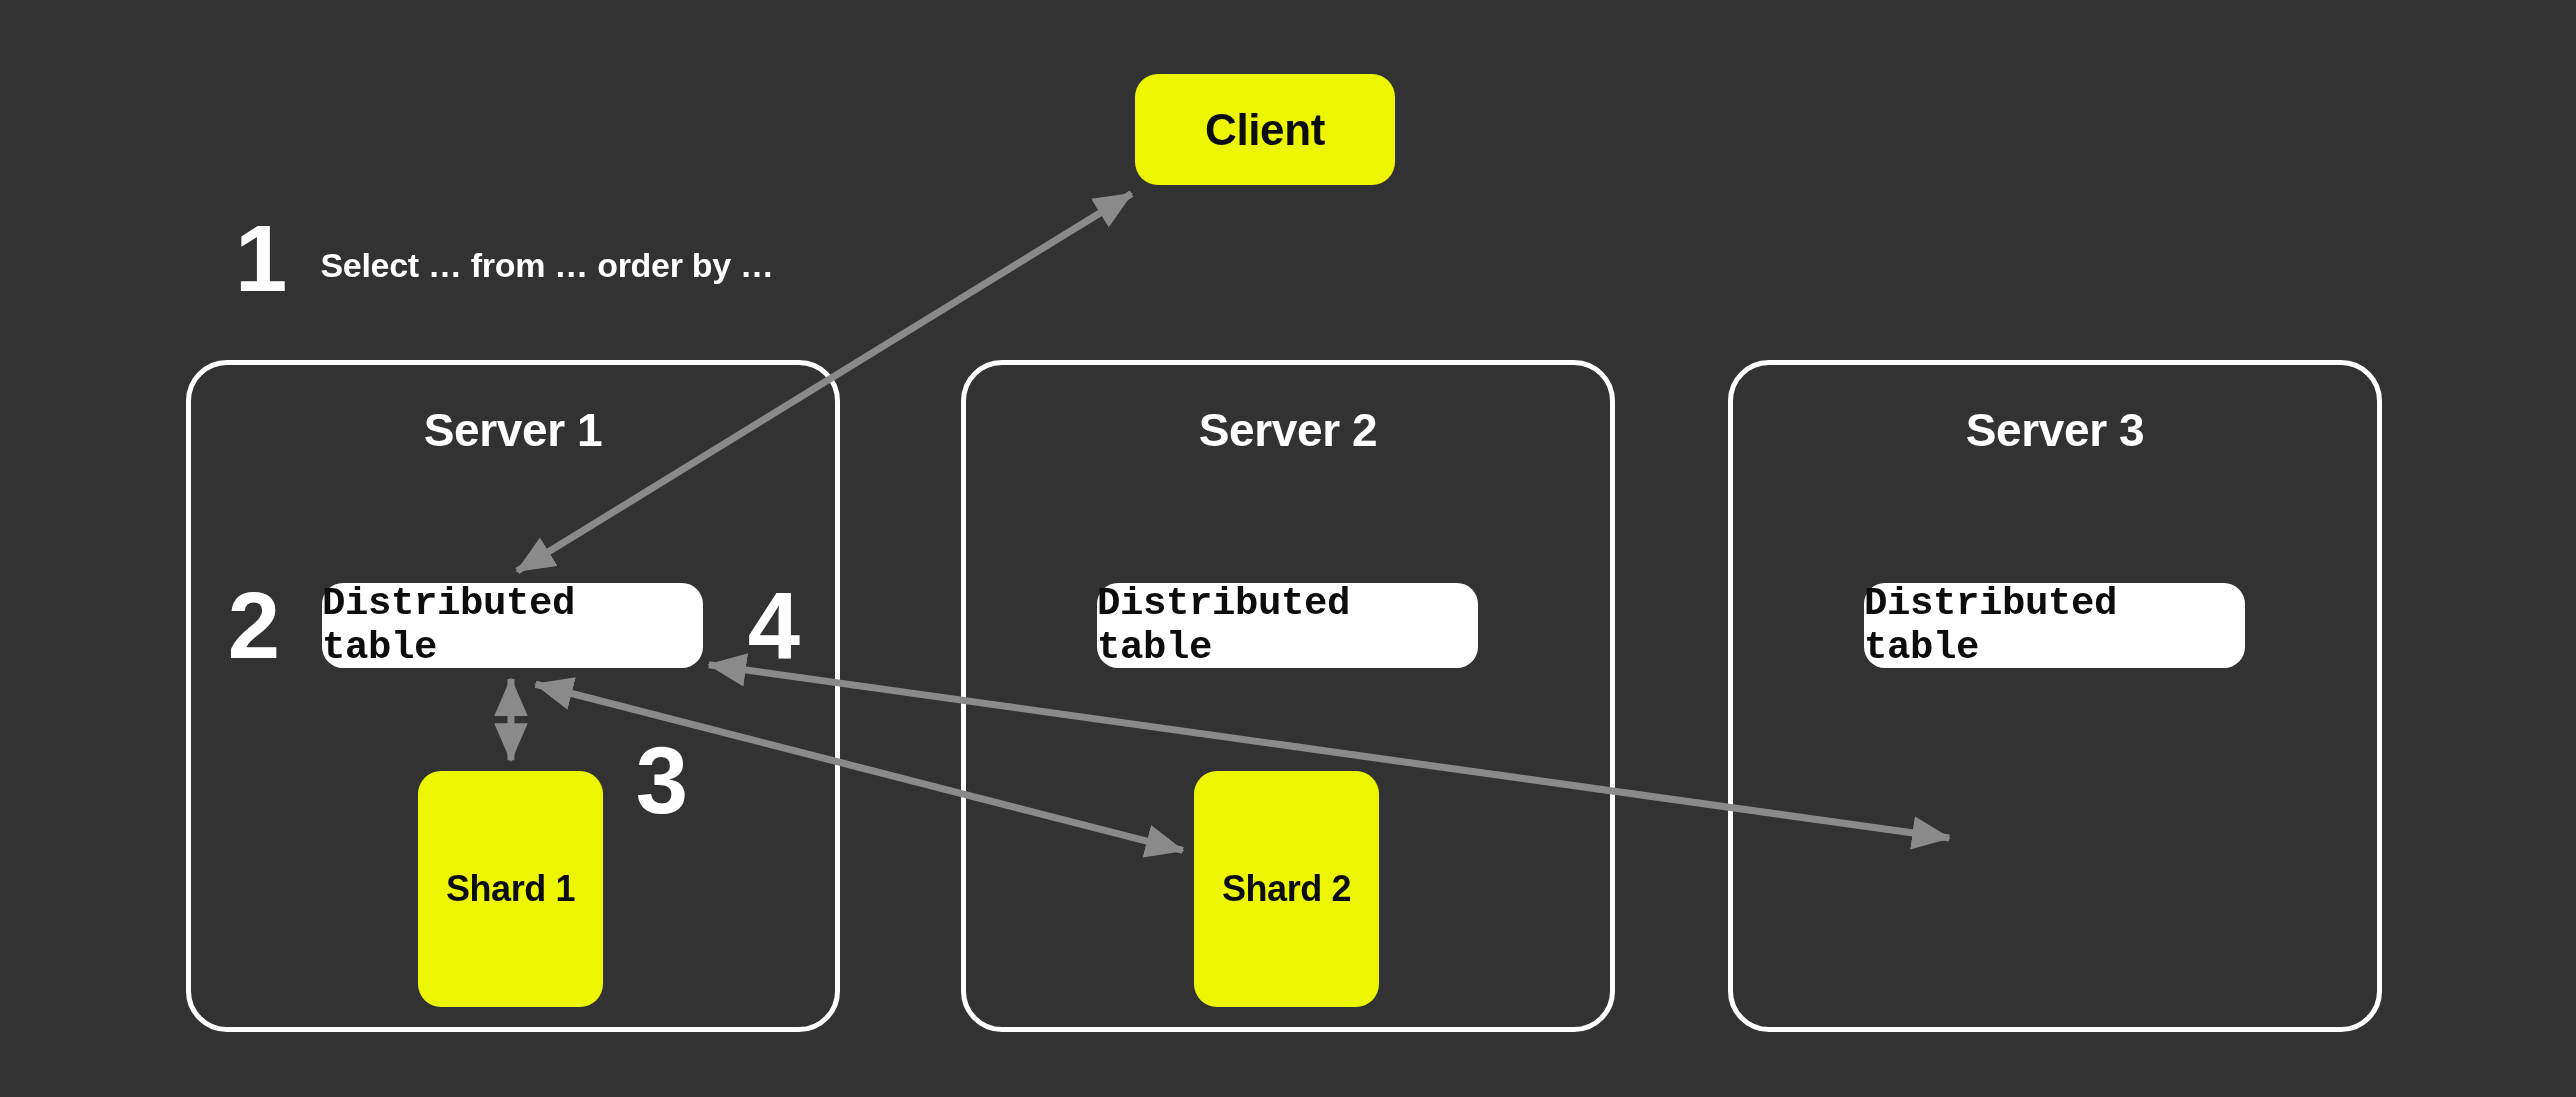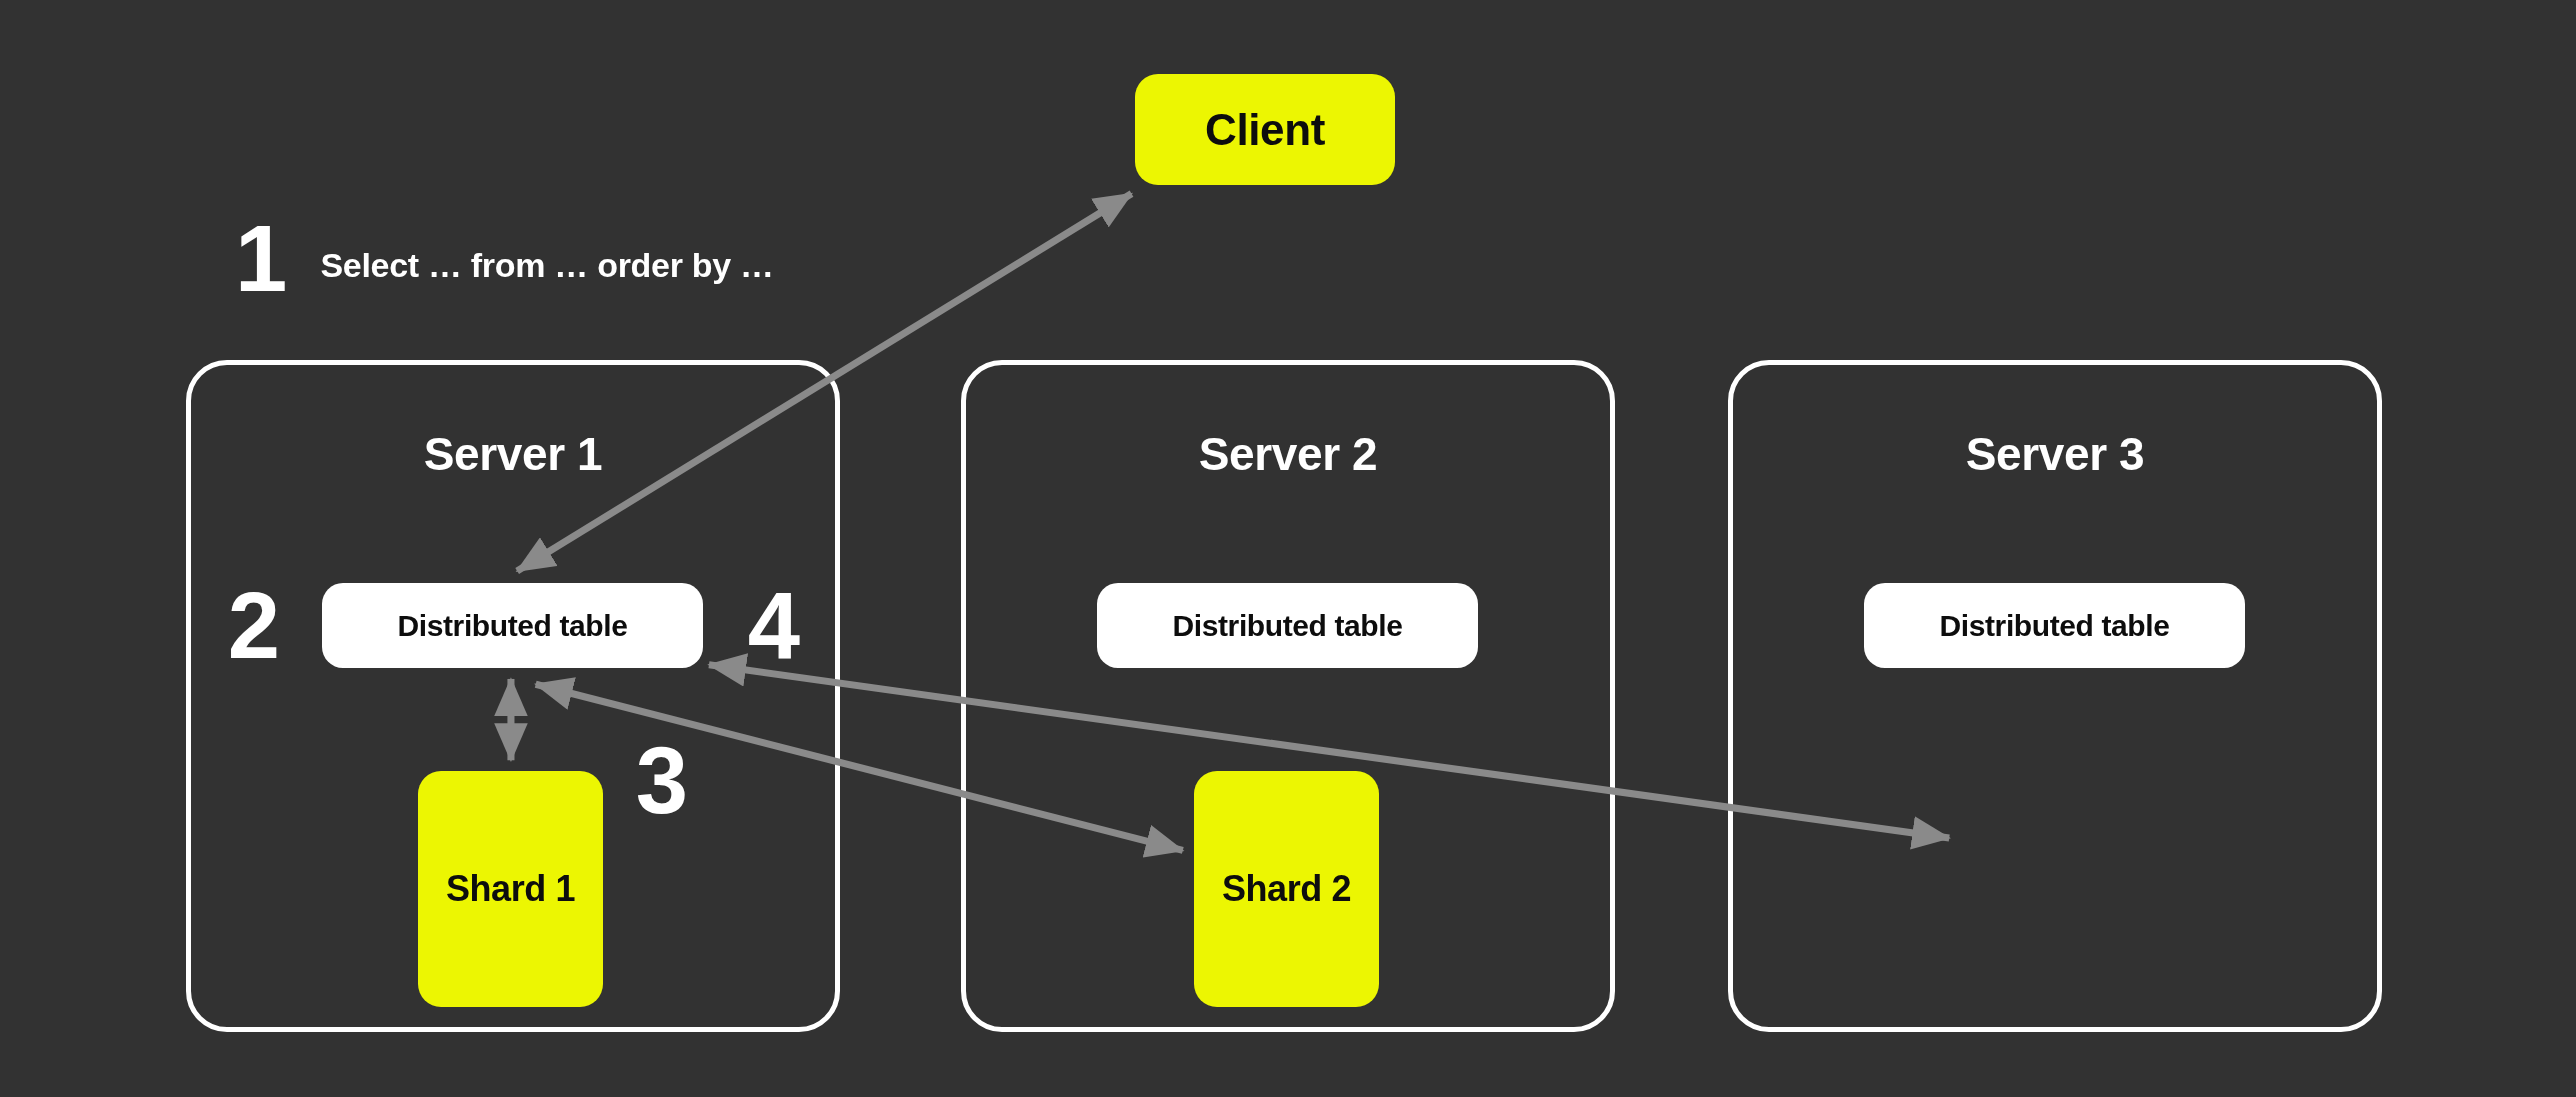--- a/index.html
+++ b/index.html
@@ -36,38 +36,39 @@
     border: 5.3px solid #ffffff;
     border-radius: 41px;
     box-sizing: border-box;
     z-index: 1;
   }
   .server-1 { left: 186px; }
   .server-2 { left: 961px; }
   .server-3 { left: 1728px; }
 
   .server-title {
-    margin-top: 62px;
+    margin-top: 38px;
     text-align: center;
     font-size: 46px;
     font-weight: 600;
     color: #ffffff;
     letter-spacing: -0.4px;
   }
 
   .dist-table {
     position: absolute;
     top: 583px;
     width: 381px; height: 85px;
     background: #ffffff;
     border-radius: 21px;
     display: flex; align-items: center; justify-content: center;
-    font-size: 30px; font-weight: 700; color: #0d0d0d;
+    font-size: 39px; font-weight: 700; color: #0d0d0d;
     letter-spacing: -0.4px;
     z-index: 2;
+    font-family: Liberation Mono, monospace;
   }
   .dist-table-1 { left: 322px; }
   .dist-table-2 { left: 1097px; }
   .dist-table-3 { left: 1864px; }
 
   .shard {
     position: absolute;
     top: 771px;
     width: 185px; height: 236px;
     background: #ECF602;

